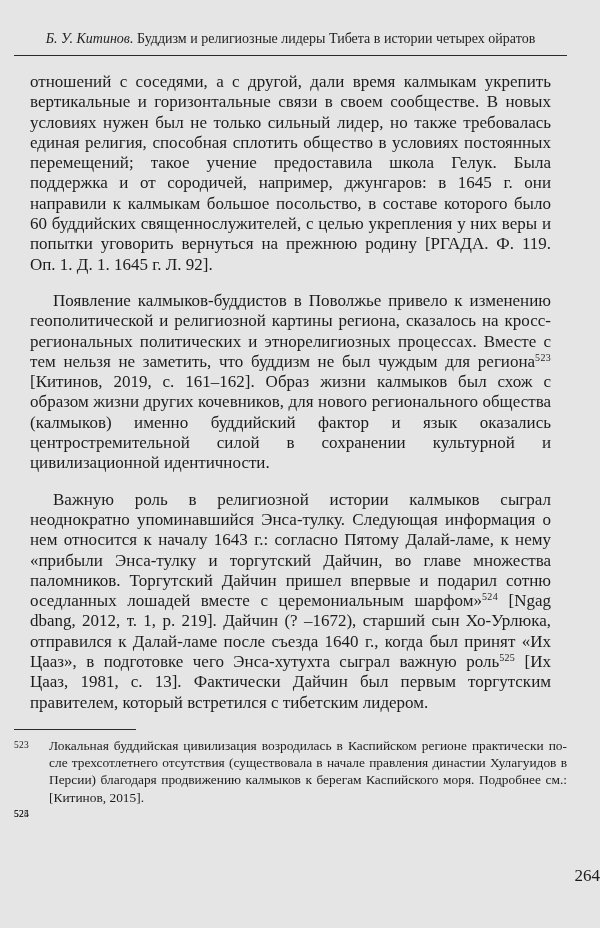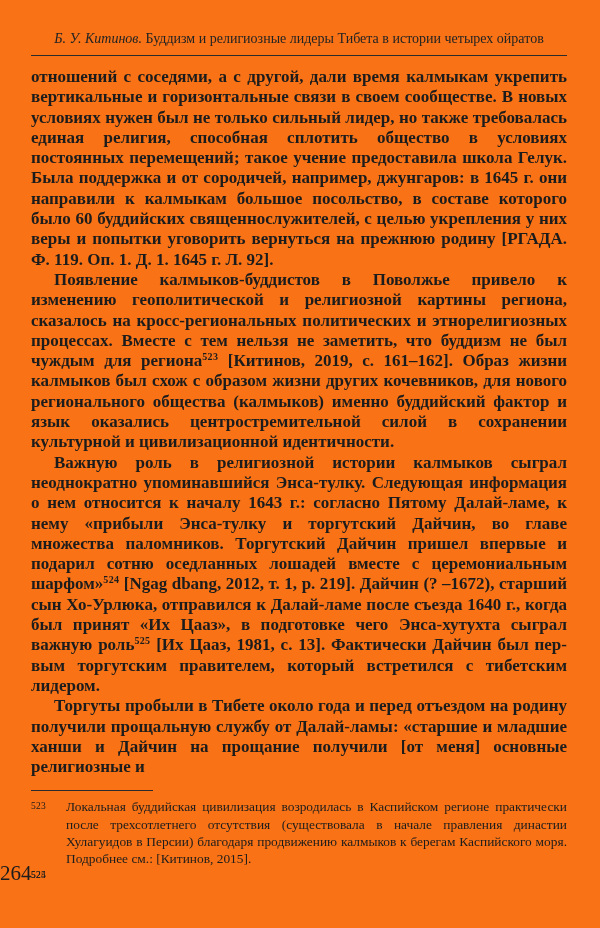--- a/index.html
+++ b/index.html
@@ -1,24 +1,24 @@
 <!DOCTYPE html>
 <html lang="ru"><head>
 <meta charset="utf-8">
 <style>
   html, body { margin: 0; padding: 0; }
   .page {
     position: relative;
     width: 600px;
     height: 928px;
-    background: #f97316;
+    background: #e5e5e5;
     color: #1c1c1c;
     font-family: "Liberation Serif", "DejaVu Serif", serif;
     box-sizing: border-box;
-    padding: 30px 33px 0 31px;
+    padding: 30px 33px 0 14px;
     overflow: hidden;
   }
   .running-head {
     text-align: center;
     font-size: 14px;
     line-height: 17px;
     color: #232323;
     white-space: nowrap;
   }
   .running-head .author { font-style: italic; }
@@ -26,21 +26,21 @@
     border: 0;
     border-top: 1.6px solid #2b2b2b;
     margin: 8px 0 0 0;
   }
   .body-text {
     margin-top: 11px;
     font-size: 17px;
     line-height: 20.3px;
     text-align: justify;
   }
-  .para { margin: 0; text-indent: 23px; font-weight: bold; }
+  .para { margin: 16px; text-indent: 23px; }
   .para.no-indent { text-indent: 0; }
   sup.fn-ref {
     font-size: 10px;
     line-height: 0;
     vertical-align: 6px;
     letter-spacing: 0.3px;
   }
   .fn-rule {
     border: 0;
     border-top: 1.4px solid #2b2b2b;
@@ -58,22 +58,22 @@
     left: 0;
     top: 0;
     font-size: 9.5px;
     letter-spacing: 0.3px;
   }
   .page-number {
     position: absolute;
     left: 0;
     bottom: 42px;
     width: 100%;
-    text-align: left;
-    font-size: 21px;
+    text-align: right;
+    font-size: 17px;
     color: #1c1c1c;
   }
 </style>
 </head>
 <body>
 
 <div class="page">
 
   <div class="running-head">
     <span class="author">Б. У. Китинов.</span>
@@ -83,21 +83,20 @@
   <hr class="head-rule">
 
   <div class="body-text">
 
     <p class="para no-indent"><span>отношений с соседями, а с другой, дали время калмыкам укрепить верти­кальные и горизонтальные связи в своем сообществе. В новых условиях нужен был не только сильный лидер, но также требовалась единая рели­гия, способная сплотить общество в условиях постоянных перемещений; такое учение предоставила школа Гелук. Была поддержка и от сородичей, например, джунгаров: в 1645 г. они направили к калмыкам большое по­сольство, в составе которого было 60 буддийских священнослужителей, с целью укрепления у них веры и попытки уговорить вернуться на преж­нюю родину [РГАДА. Ф. 119. Оп. 1. Д. 1. 1645 г. Л. 92].</span></p>
 
     <p class="para"><span>Появление калмыков-буддистов в Поволжье привело к изменению геополитической и религиозной картины региона, сказалось на кросс-региональных политических и этнорелигиозных процессах. Вместе с тем нельзя не заметить, что буддизм не был чуждым для региона</span><sup class="fn-ref">523</sup><span> [Китинов, 2019, с. 161–162]. Образ жизни калмыков был схож с образом жизни дру­гих кочевников, для нового регионального общества (калмыков) именно буддийский фактор и язык оказались центростремительной силой в со­хранении культурной и цивилизационной идентичности.</span></p>
 
     <p class="para"><span>Важную роль в религиозной истории калмыков сыграл неоднократно упоминавшийся Энса-тулку. Следующая информация о нем относится к началу 1643 г.: согласно Пятому Далай-ламе, к нему «прибыли Энса-тулку и торгутский Дайчин, во главе множества паломников. Торгутский Дайчин пришел впервые и подарил сотню оседланных лошадей вместе с церемониальным шарфом»</span><sup class="fn-ref">524</sup><span> [Ngag dbang, 2012, т. 1, p. 219]. Дайчин (? –1672), старший сын Хо-Урлюка, отправился к Далай-ламе после съез­да 1640 г., когда был принят «Их Цааз», в подготовке чего Энса-хутухта сыграл важную роль</span><sup class="fn-ref">525</sup><span> [Их Цааз, 1981, с. 13]. Фактически Дайчин был пер­вым торгутским правителем, который встретился с тибетским лидером.</span></p>
 
-    <p class="para"><span>Торгуты пробыли в Тибете около года и перед отъездом на родину получили прощальную службу от Далай-ламы: «старшие и младшие хан­ши и Дайчин на прощание получили [от меня] основные религиозные и</span></p>
 
   </div>
 
   <hr class="fn-rule">
 
   <div class="footnotes">
 
     <div class="footnote">
       <span class="fn-marker">523</span>
       <span class="fn-text">Локальная буддийская цивилизация возродилась в Каспийском регионе практически по­сле трехсотлетнего отсутствия (существовала в начале правления династии Хулагуидов в Персии) благодаря продвижению калмыков к берегам Каспийского моря. Подробнее см.: [Китинов, 2015].</span>

